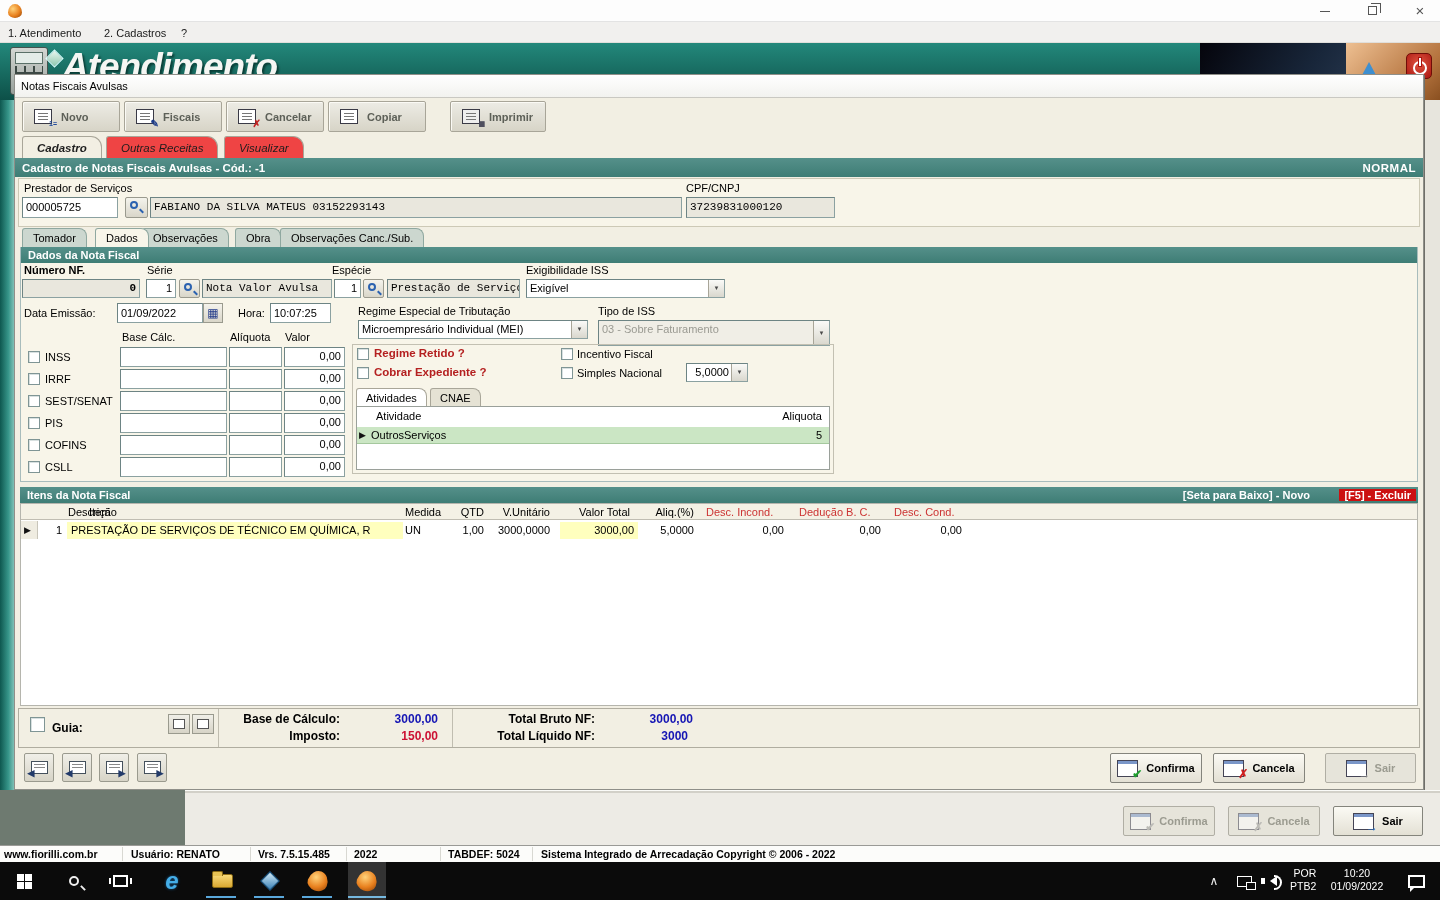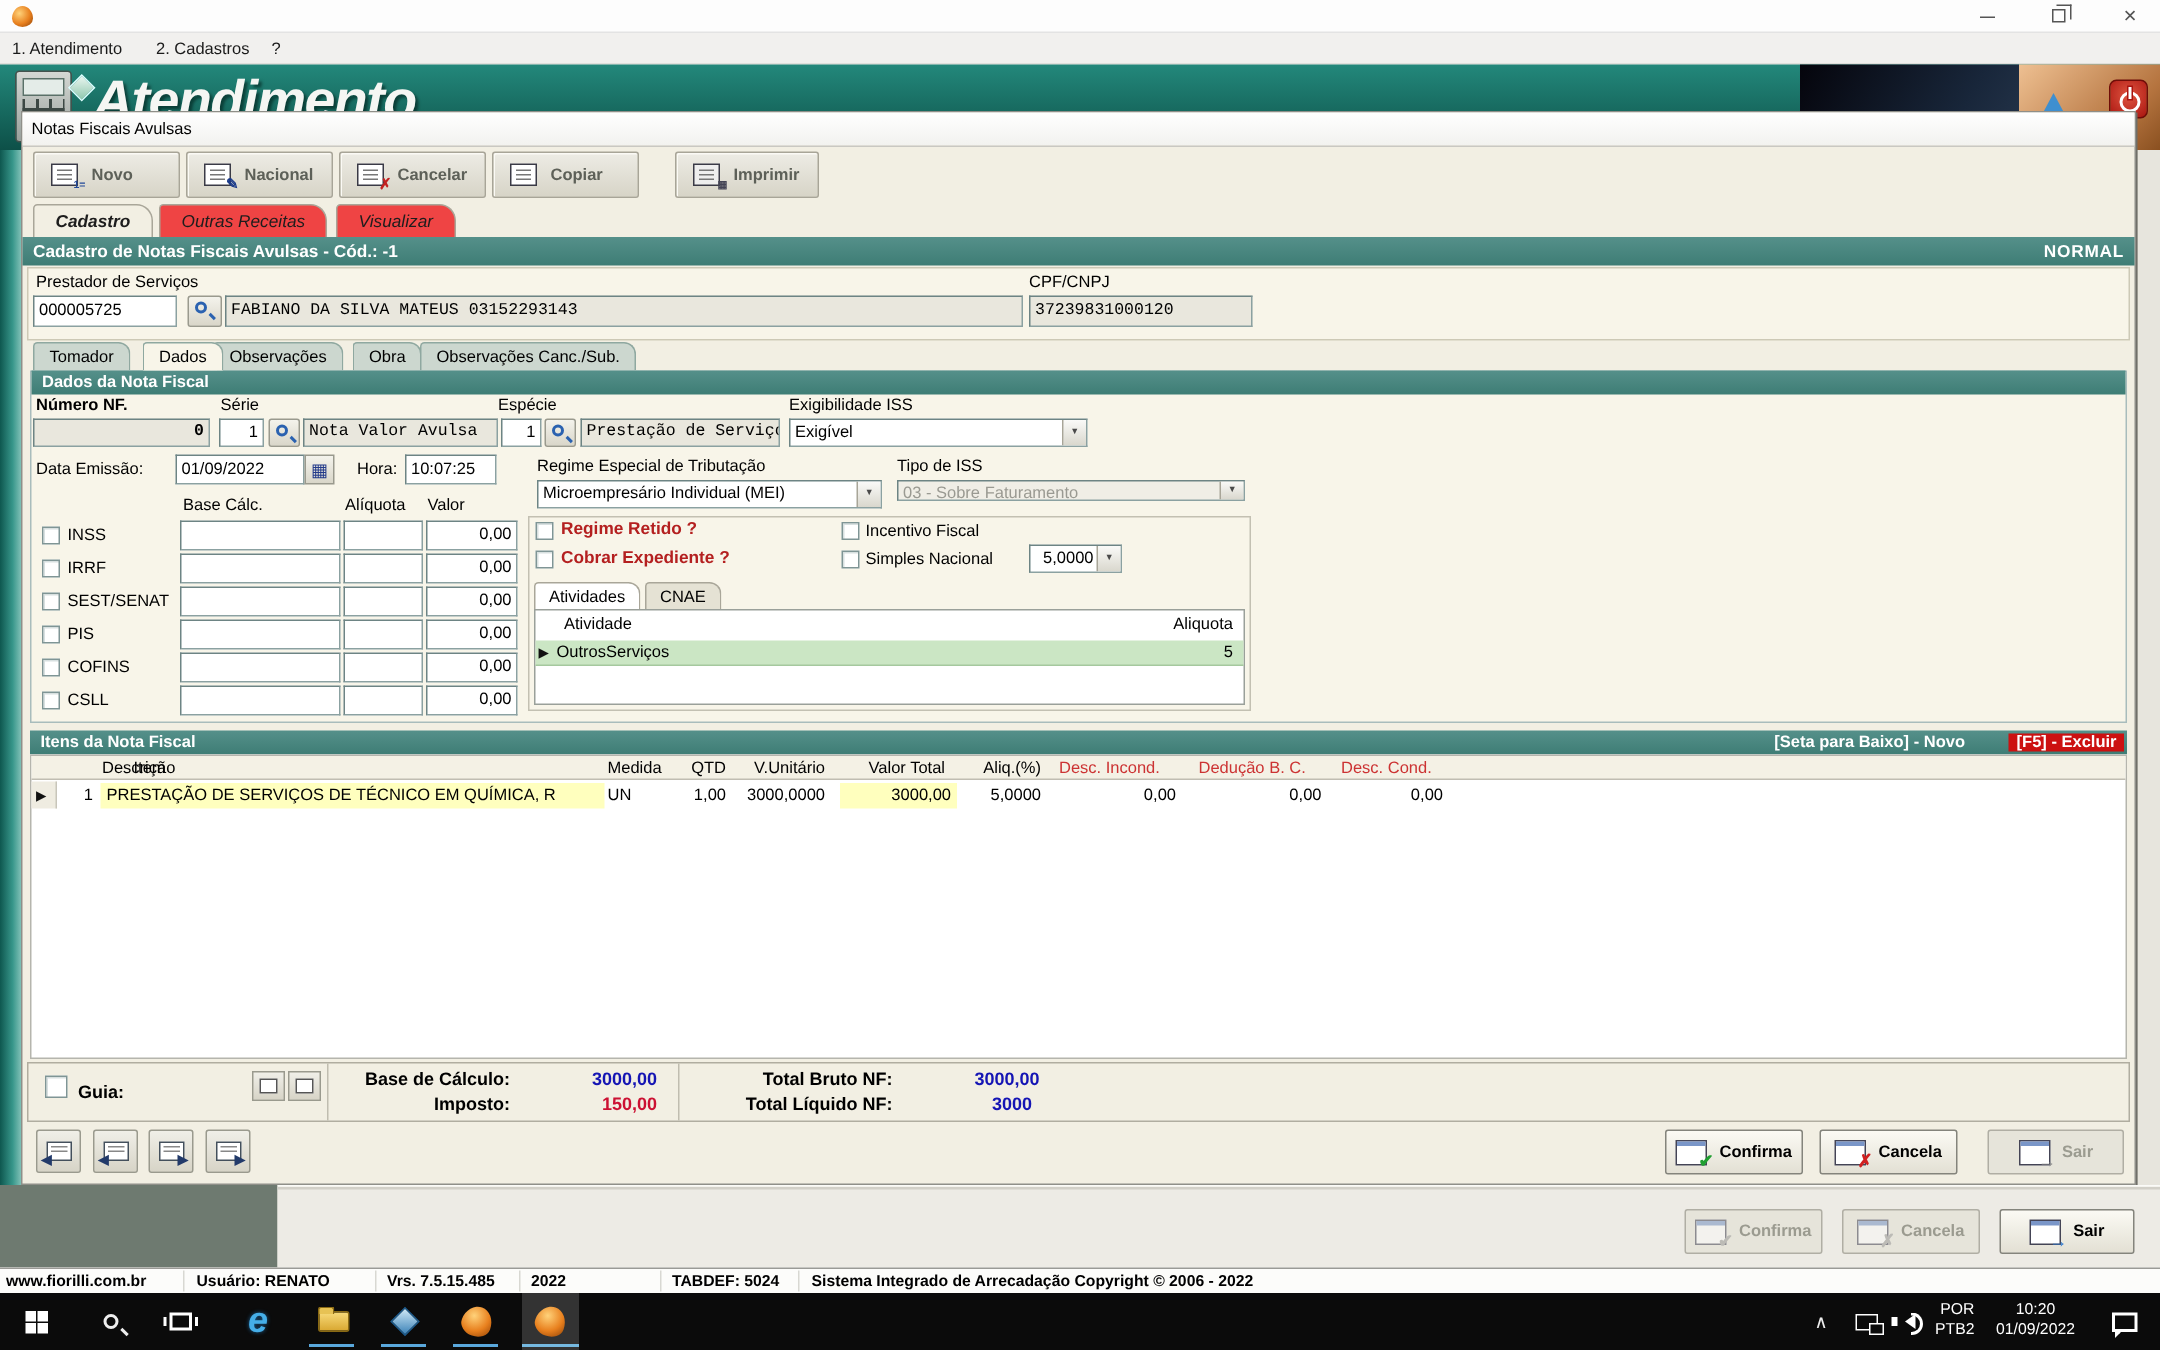--- a/index.html
+++ b/index.html
@@ -191,21 +191,21 @@
   <div class="abs tbtn" style="left:22px;width:98px;">
     <span class="tbdoc">
         <span class="ov" style="color:#234a9a;font-size:7px;">1=</span>
       </span>
     <span>Novo</span>
   </div>
   <div class="abs tbtn" style="left:124px;width:98px;">
     <span class="tbdoc">
         <span class="ov" style="color:#1a3a8a;">✎</span>
       </span>
-    <span>Nacional</span>
+    <span>Fiscais</span>
   </div>
   <div class="abs tbtn" style="left:226px;width:98px;">
     <span class="tbdoc">
         <span class="ov" style="color:#c22222;">✗</span>
       </span>
     <span>Cancelar</span>
   </div>
   <div class="abs tbtn" style="left:328px;width:98px;">
     <span class="tbdoc back"></span>
     <span>Copiar</span>
@@ -264,21 +264,21 @@
   <span class="sel" style="left:526px;top:279px;width:199px;height:19px;"><span>Exigível</span><span class="dd">▼</span></span>
 
   <span class="lbl" style="left:24px;top:307px;">Data Emissão:</span>
   <span class="inp" style="left:117px;top:303px;width:86px;height:20px;line-height:18px;">01/09/2022</span>
   <span class="calbtn" style="left:203px;top:303px;width:20px;height:20px;"><span>▦</span></span>
   <span class="lbl" style="left:238px;top:307px;">Hora:</span>
   <span class="inp" style="left:270px;top:303px;width:61px;height:20px;line-height:18px;">10:07:25</span>
   <span class="lbl" style="left:358px;top:305px;">Regime Especial de Tributação</span>
   <span class="sel" style="left:358px;top:320px;width:230px;height:19px;"><span>Microempresário Individual (MEI)</span><span class="dd">▼</span></span>
   <span class="lbl" style="left:598px;top:305px;">Tipo de ISS</span>
-  <span class="sel dis" style="left:598px;top:320px;width:232px;height:14px;"><span>03 - Sobre Faturamento</span><span class="dd">▼</span></span>
+  <span class="sel dis" style="left:598px;top:320px;width:232px;height:26px;"><span>03 - Sobre Faturamento</span><span class="dd">▼</span></span>
 
   <span class="lbl" style="left:122px;top:331px;">Base Cálc.</span>
   <span class="lbl" style="left:230px;top:331px;">Alíquota</span>
   <span class="lbl" style="left:285px;top:331px;">Valor</span>
 
   <span class="cb" style="left:28px;top:351px;"></span>
   <span class="lbl" style="left:45px;top:351px;">INSS</span>
   <span class="inp" style="left:120px;top:347px;width:107px;height:20px;"></span>
   <span class="inp" style="left:229px;top:347px;width:53px;height:20px;"></span>
   <span class="inp right" style="left:284px;top:347px;width:61px;height:20px;">0,00</span>

